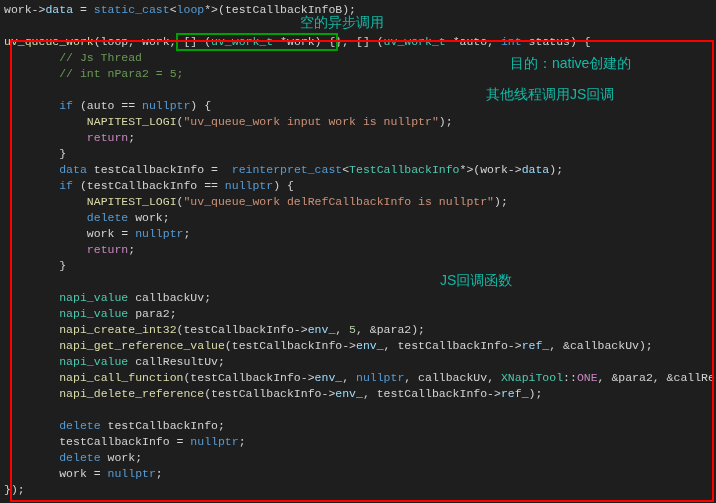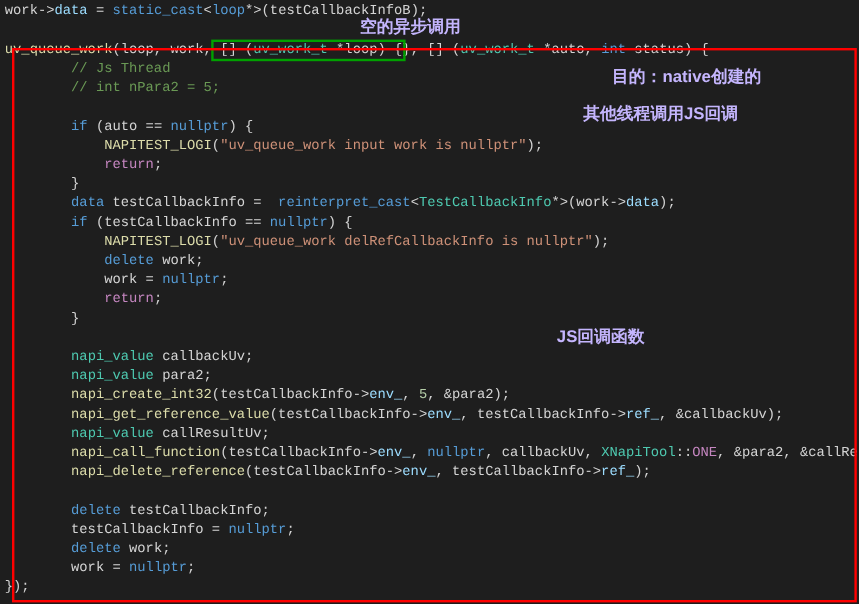--- a/index.html
+++ b/index.html
@@ -6,30 +6,30 @@
   pre{margin:0;padding:2px 4px;font-family:Consolas,"Courier New",monospace;font-size:11.5px;line-height:16px;color:#d4d4d4;white-space:pre}
   .c-kw{color:#569cd6}      
   .c-fn{color:#dcdcaa}      
   .c-str{color:#ce9178}     
   .c-num{color:#b5cea8}     
   .c-cmt{color:#6a9955}     
   .c-op{color:#d4d4d4}      
   .c-type{color:#4ec9b0}    
   .c-var{color:#9cdcfe}     
   .c-mac{color:#c586c0}     
-  .annot{position:absolute;color:#c4b5fd;font-family:"Microsoft YaHei","SimSun",sans-serif;font-size:14px;font-weight:bold;white-space:nowrap;pointer-events:none}
+  .annot{position:absolute;color:#14b8a6;font-family:"Microsoft YaHei","SimSun",sans-serif;font-size:14px;font-weight:normal;white-space:nowrap;pointer-events:none}
   .box-red{position:absolute;border:2px solid #ff0000;pointer-events:none}
   .box-green{position:absolute;border:2px solid #00a000;pointer-events:none}
 </style>
 </head>
 <body>
 
 <pre><span class="c-op">work-&gt;</span><span class="c-var">data</span><span class="c-op"> = </span><span class="c-kw">static_cast</span><span class="c-op">&lt;</span><span class="c-kw">loop</span><span class="c-op">*&gt;(testCallbackInfoB);</span>
 <span></span>
-<span class="c-fn">uv_queue_work</span><span class="c-op">(loop, work, </span><span class="c-op">[] (</span><span class="c-type">uv_work_t</span><span class="c-op"> *loop) {}</span><span class="c-op">, </span><span class="c-op">[] (</span><span class="c-type">uv_work_t</span><span class="c-op"> *auto, </span><span class="c-kw">int</span><span class="c-op"> status) {</span>
+<span class="c-fn">uv_queue_work</span><span class="c-op">(loop, work, </span><span class="c-op">[] (</span><span class="c-type">uv_work_t</span><span class="c-op"> *work) {}</span><span class="c-op">, </span><span class="c-op">[] (</span><span class="c-type">uv_work_t</span><span class="c-op"> *auto, </span><span class="c-kw">int</span><span class="c-op"> status) {</span>
 <span class="c-cmt">        // Js Thread</span>
 <span class="c-cmt">        // int nPara2 = 5;</span>
 <span></span>
 <span>        </span><span class="c-kw">if</span><span class="c-op"> (auto == </span><span class="c-kw">nullptr</span><span class="c-op">) {</span>
 <span>            </span><span class="c-fn">NAPITEST_LOGI</span><span class="c-op">(</span><span class="c-str">"uv_queue_work input work is nullptr"</span><span class="c-op">);</span>
 <span>            </span><span class="c-mac">return</span><span class="c-op">;</span>
 <span class="c-op">        }</span>
 <span>        </span><span class="c-kw">data</span><span class="c-op"> testCallbackInfo =  </span><span class="c-kw">reinterpret_cast</span><span class="c-op">&lt;</span><span class="c-type">TestCallbackInfo</span><span class="c-op">*&gt;(work-&gt;</span><span class="c-var">data</span><span class="c-op">);</span>
 <span>        </span><span class="c-kw">if</span><span class="c-op"> (testCallbackInfo == </span><span class="c-kw">nullptr</span><span class="c-op">) {</span>
 <span>            </span><span class="c-fn">NAPITEST_LOGI</span><span class="c-op">(</span><span class="c-str">"uv_queue_work delRefCallbackInfo is nullptr"</span><span class="c-op">);</span>
@@ -52,13 +52,13 @@
 <span class="c-op">        work = </span><span class="c-kw">nullptr</span><span class="c-op">;</span>
 <span class="c-op">});</span></pre>
 
 <div class="box-green" style="left:176px;top:33px;width:158px;height:14px"></div>
 
 <div class="box-red" style="left:10px;top:40px;width:700px;height:458px"></div>
 
 <div class="annot" style="left:300px;top:14px">空的异步调用</div>
 <div class="annot" style="left:510px;top:55px">目的：native创建的</div>
 <div class="annot" style="left:486px;top:86px">其他线程调用JS回调</div>
-<div class="annot" style="left:464px;top:272px">JS回调函数</div>
+<div class="annot" style="left:440px;top:272px">JS回调函数</div>
 
 </body></html>

